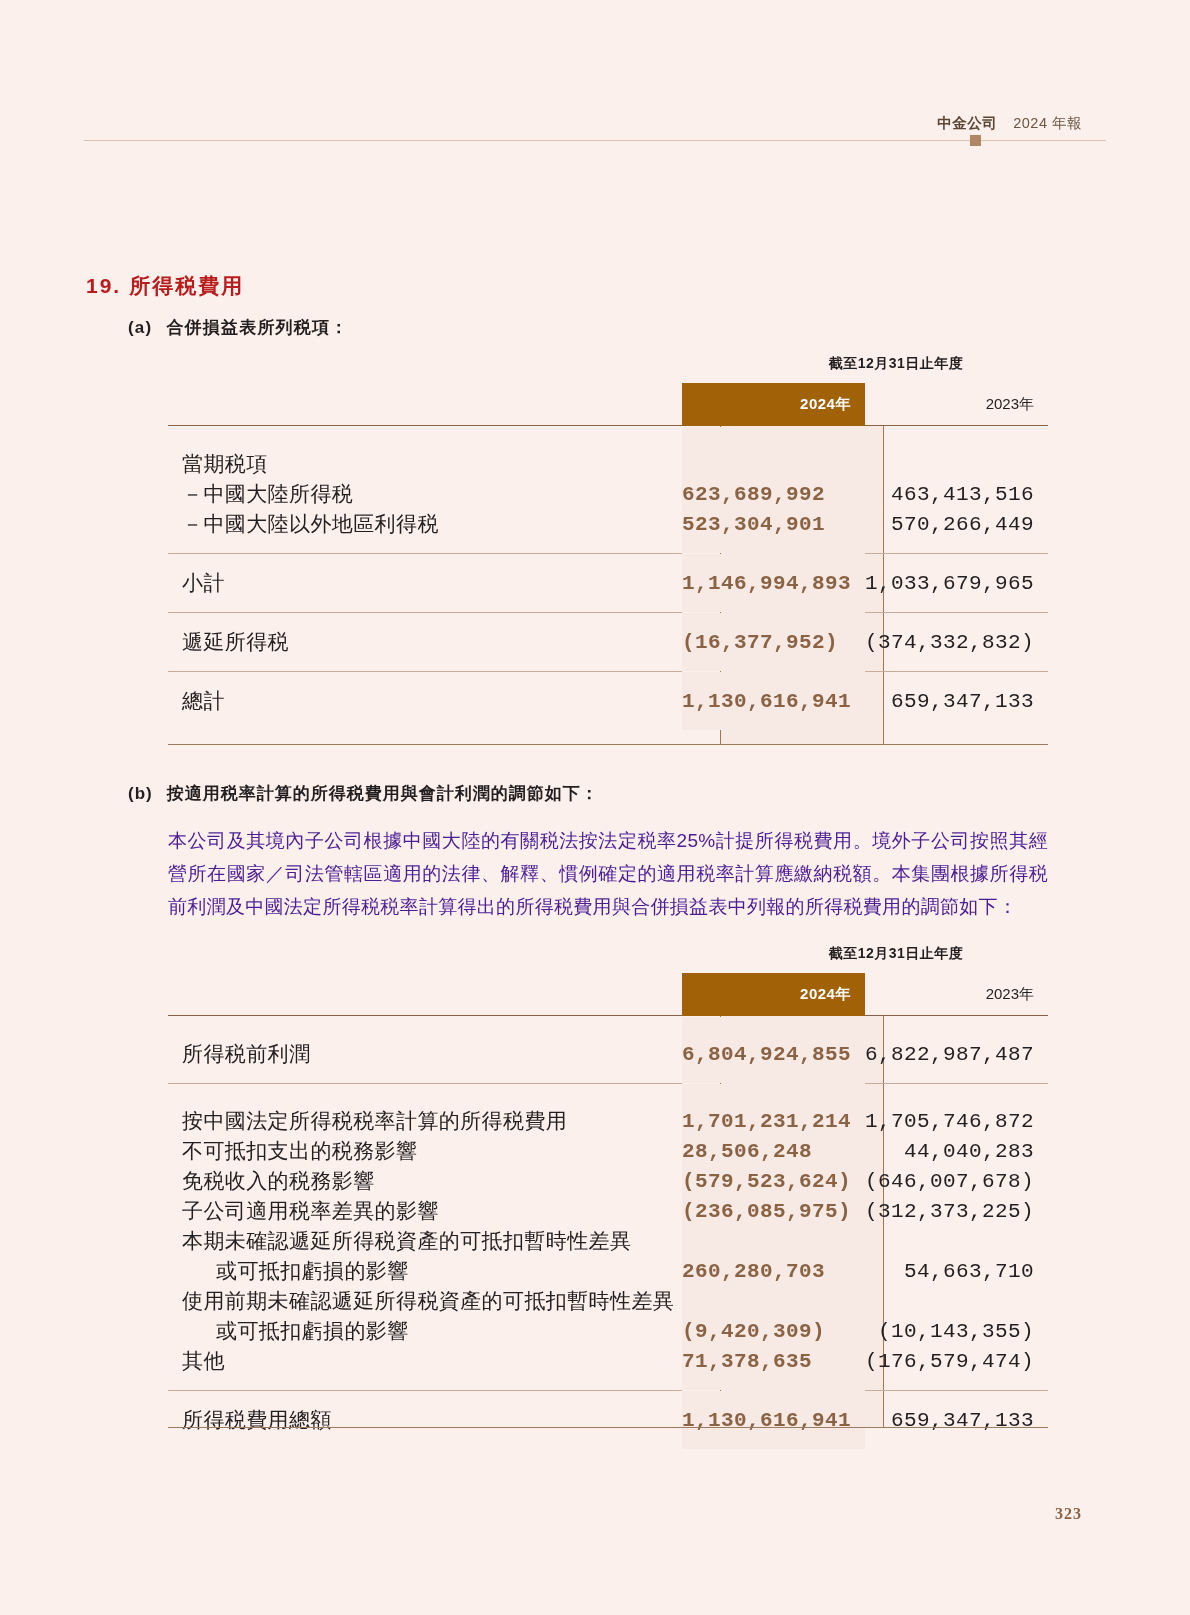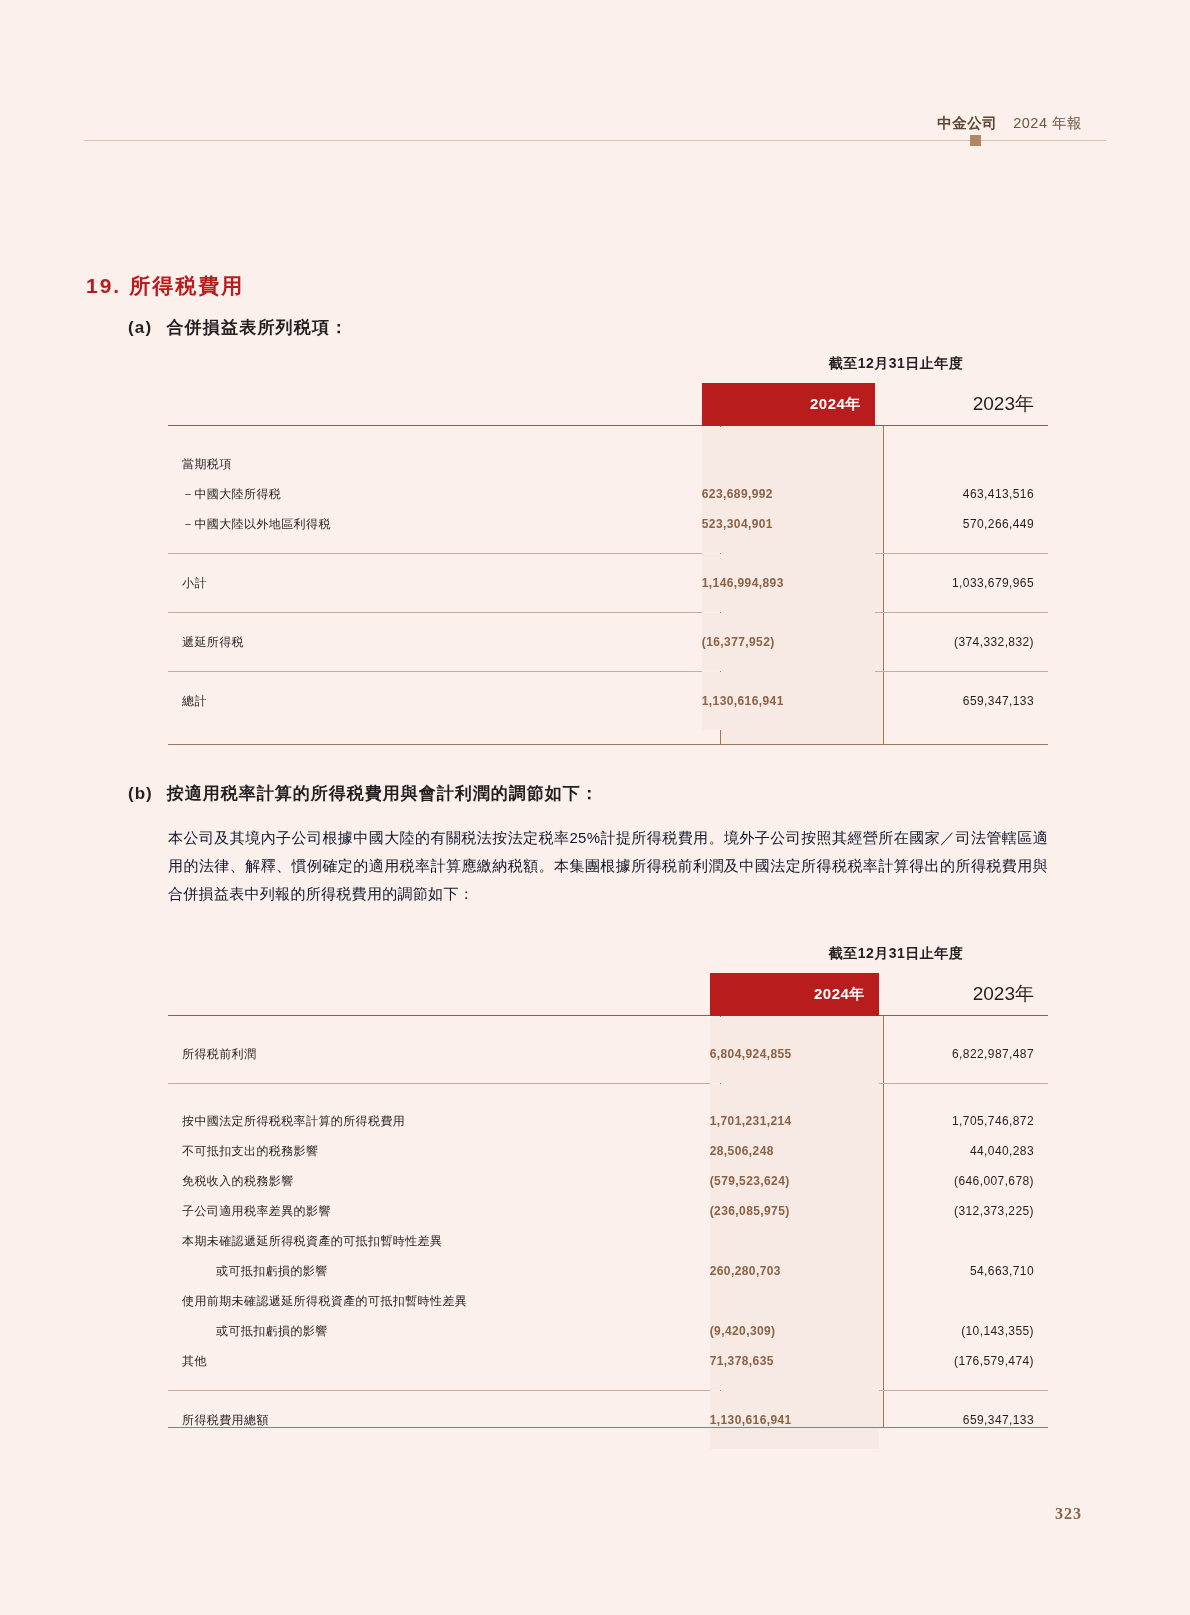--- a/index.html
+++ b/index.html
@@ -101,23 +101,23 @@
     letter-spacing: 1px;
   }
   .sub-b .lbl { margin-right: 14px; }
 
   
   .para {
     position: absolute;
     top: 824px;
     left: 168px;
     width: 880px;
-    font-size: 15px;
-    line-height: 28px;
-    color: #0f172a;
+    font-size: 19px;
+    line-height: 33px;
+    color: #4c1d95;
     text-align: justify;
     letter-spacing: 0.3px;
   }
 
   
   .tbl-wrap {
     position: absolute;
     left: 168px;
     width: 880px;
   }
@@ -148,48 +148,49 @@
     vertical-align: middle;
   }
   .c-label { width: 552px; }
   .c-2024  { width: 164px; }
   .c-2023  { width: 164px; }
 
   .hdr-row td {
     height: 42px;
   }
   .hdr-2024 {
-    background: #b91c1c;
+    background: #a16207;
     color: #ffffff;
     font-size: 15px;
     font-weight: bold;
     text-align: right;
     padding-right: 14px !important;
     letter-spacing: 0.5px;
   }
   .hdr-2023 {
     color: #231f20;
-    font-size: 19px;
+    font-size: 15px;
     text-align: right;
     padding-right: 14px !important;
   }
   .hdr-line td {
     height: 1px;
     padding: 0;
     line-height: 0;
     font-size: 0;
   }
   .hdr-line .ln {
     border-top: 1px solid #8a6345;
   }
 
   tr.data td {
     height: 30px;
-    font-size: 12px;
+    font-size: 21px;
     letter-spacing: 0.4px;
+    font-family: Liberation Mono, monospace;
   }
   tr.data td.c-label {
     padding-left: 14px !important;
     color: #231f20;
   }
   tr.data td.c-label.indent {
     padding-left: 48px !important;
   }
   td.v24 {
     text-align: left;

